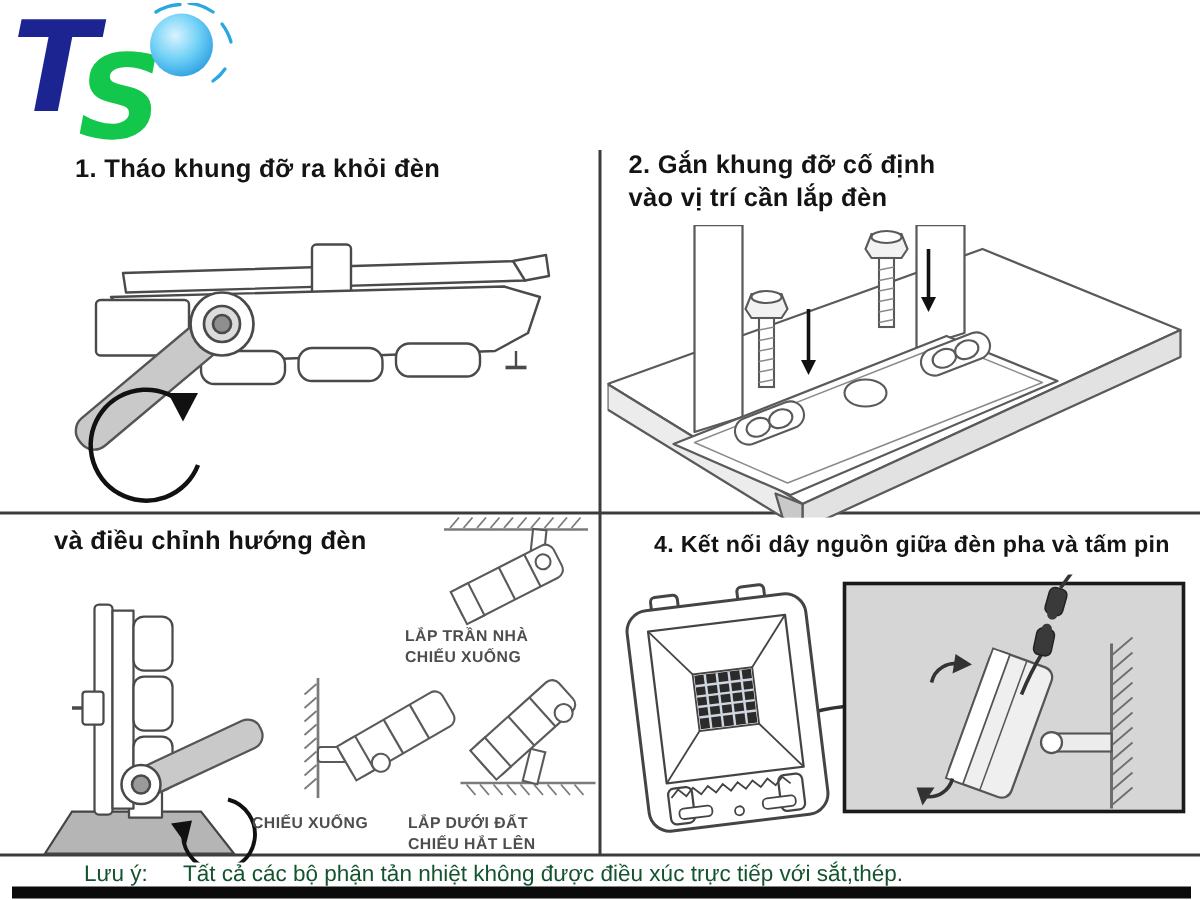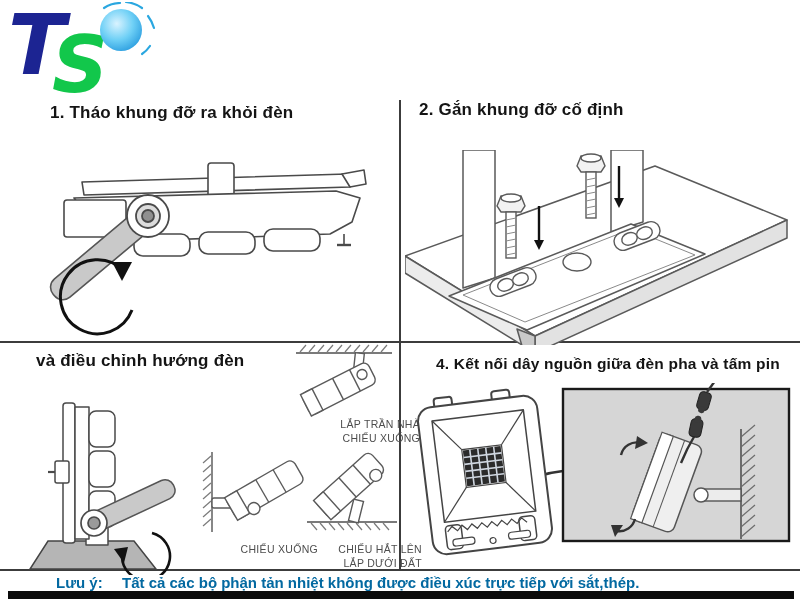--- a/index.html
+++ b/index.html
@@ -8,26 +8,26 @@
     font-family:"Liberation Sans","DejaVu Sans",sans-serif;color:#111;
   }
   .abs{position:absolute;}
   .divider{position:absolute;background:#3c3c3c;}
   .panel-title{
     position:absolute;font-weight:bold;color:#141414;line-height:1.3;
     font-size:17px;letter-spacing:.2px;white-space:nowrap;
   }
   .panel-title .tline{display:block;}
   .caption{
-    position:absolute;font-weight:normal;color:#4d4d4d;font-size:10.5px;
-    line-height:1.35;text-align:right;letter-spacing:.3px;white-space:nowrap;
+    position:absolute;font-weight:bold;color:#4d4d4d;font-size:10.5px;
+    line-height:1.35;text-align:left;letter-spacing:.3px;white-space:nowrap;
   }
   .note-bar{
     position:absolute;left:0;top:572px;width:800px;height:20px;
-    font-size:15px;font-weight:bold;color:#0369a1;
+    font-size:15px;font-weight:normal;color:#14532d;
   }
   .note-bar .lbl{position:absolute;left:56px;top:2px;}
   .note-bar .txt{position:absolute;left:122px;top:2px;}
   .bottom-bar{position:absolute;left:8px;top:591px;width:786px;height:8px;background:#0b0b0b;}
   svg{display:block;}
 </style>
 </head>
 <body>
 
 <div id="canvas">
@@ -55,20 +55,21 @@
   <div class="divider" style="left:0;top:341px;width:800px;height:2px;"></div>
   <div class="divider" style="left:0;top:569px;width:800px;height:2px;"></div>
   <div class="bottom-bar"></div>
 
   <div class="panel-title" style="left:14px;top:102px;margin-left:36px;">
     <span class="tline">1. Tháo khung đỡ ra khỏi đèn</span>
   </div>
 
   <div class="panel-title" style="left:419px;top:99px;">
     <span class="tline">2. Gắn khung đỡ cố định</span>
+    <span class="tline">vào vị trí cần lắp đèn</span>
   </div>
 
   <div class="panel-title" style="left:14px;top:350px;">
     <span class="tline" style="padding-left:22px;">và điều chỉnh hướng đèn</span>
   </div>
 
   <div class="panel-title" style="left:408px;top:354px;font-size:15.5px;margin-left:28px;">
     <span class="tline">4. Kết nối dây nguồn giữa đèn pha và tấm pin</span>
   </div>
 
@@ -281,22 +282,22 @@
       <g transform="translate(46,38) rotate(-42)">
         <rect x="-36" y="-13" width="74" height="26" rx="6"></rect>
         <rect x="-36" y="-13" width="13" height="26"></rect>
         <line x1="-2" y1="-13" x2="-2" y2="13"></line>
         <line x1="17" y1="-13" x2="17" y2="13"></line>
         <circle cx="27" cy="10" r="6"></circle>
       </g>
     </g>
   </svg>
   <div class="caption" style="left:272px;top:542px;width:150px;">
+    <span style="display:block">LẮP DƯỚI ĐẤT</span>
     <span style="display:block">CHIẾU HẮT LÊN</span>
-    <span style="display:block">LẮP DƯỚI ĐẤT</span>
   </div>
 
   <svg class="abs" style="left:405px;top:383px;" width="390" height="182" viewBox="0 0 390 182">
 
     <path d="M130,94 C142,90 148,89 158,88" fill="none" stroke="#333" stroke-width="2.5"></path>
 
     <g transform="translate(80,92) rotate(-7)">
       <g fill="#ffffff" stroke="#444" stroke-width="2" stroke-linejoin="round">
         <rect x="-42" y="-82" width="18" height="12" rx="3"></rect>
         <rect x="16" y="-82" width="18" height="12" rx="3"></rect>

